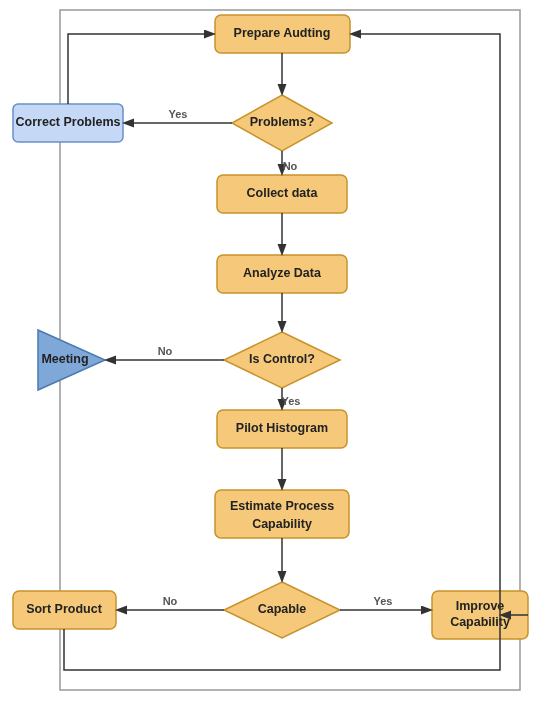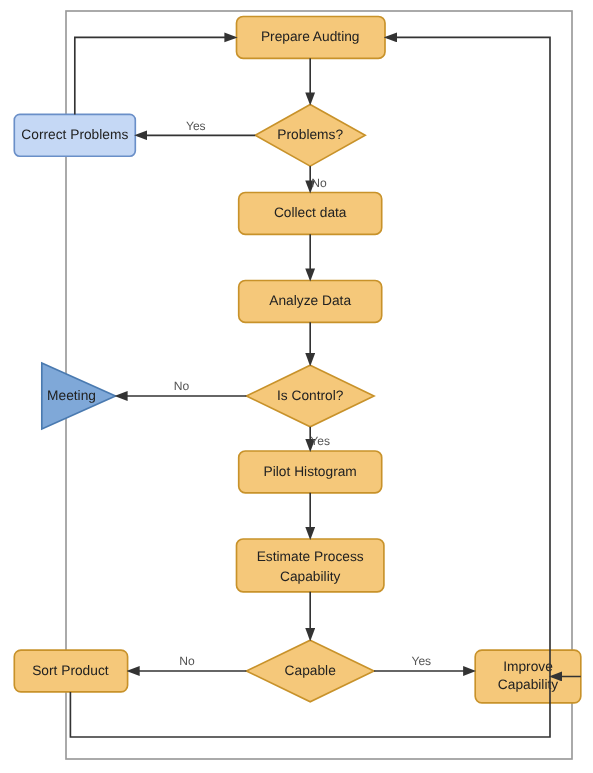--- a/index.html
+++ b/index.html
@@ -9,20 +9,21 @@
       font-size: 13px;
       width: 539px;
       height: 703px;
       overflow: hidden;
     }
     .diagram-container {
       position: relative;
       width: 539px;
       height: 516px;
       background: #fff;
+      font-weight: bold;
     }
     svg.diagram-svg {
       position: absolute;
       top: 0; left: 0;
       width: 539px;
       height: 703px;
     }
     .node-rect {
       fill: #f5c87a;
       stroke: #c8922a;

